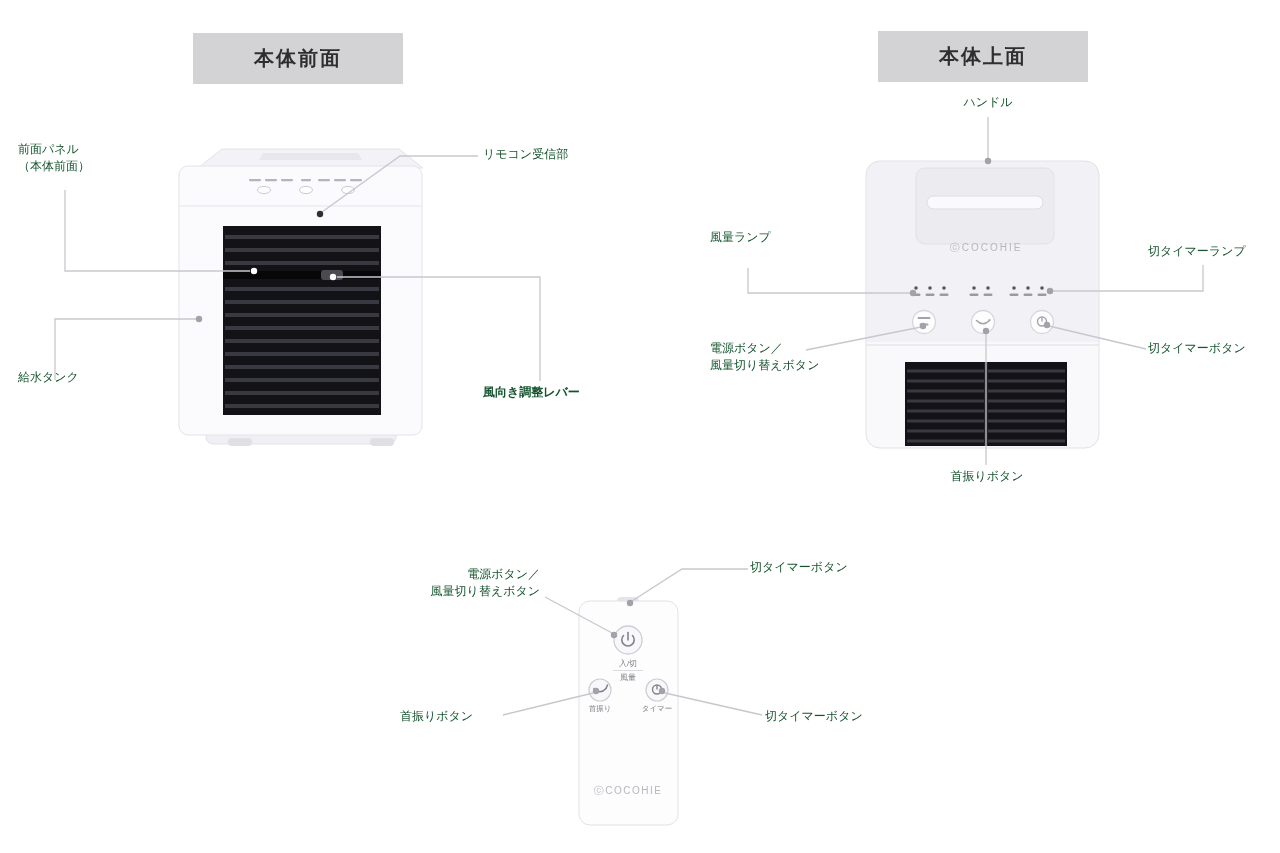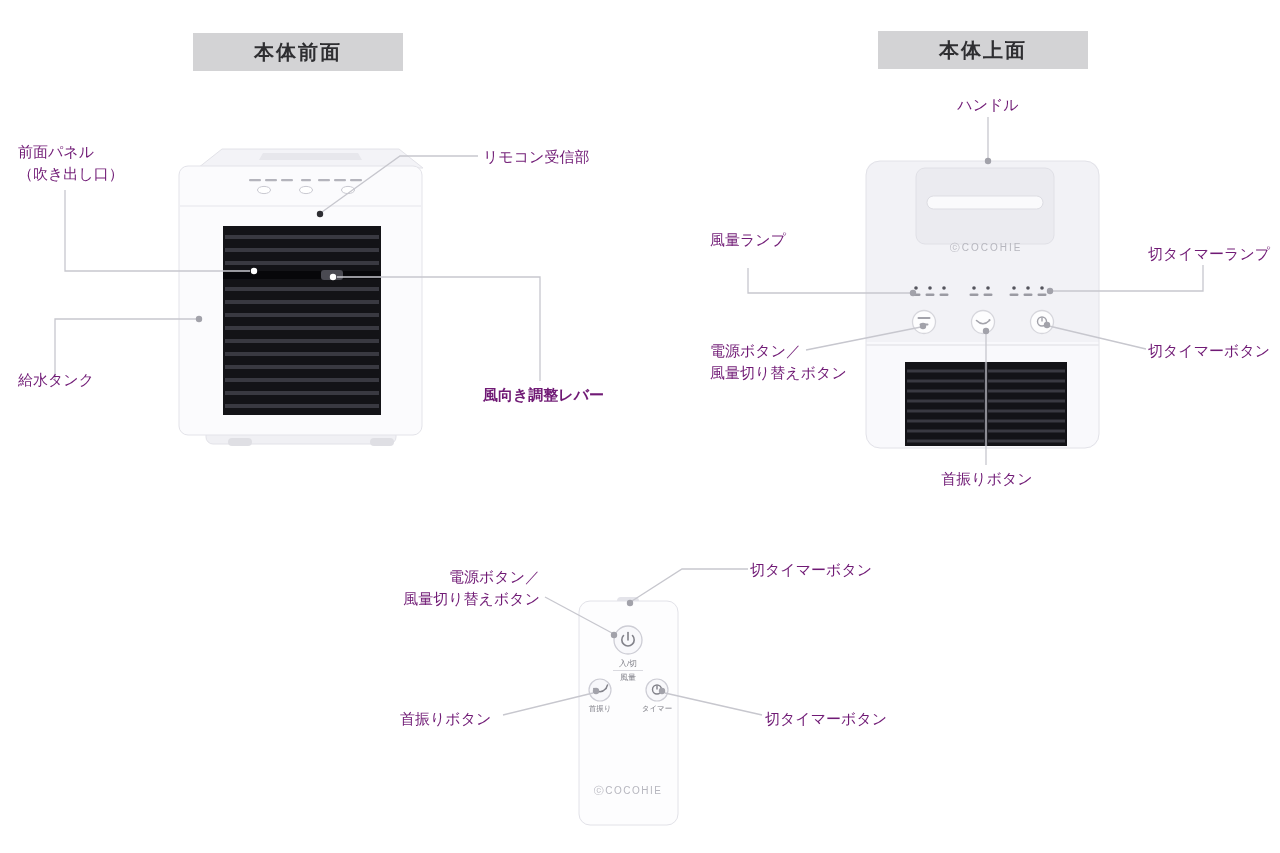--- a/index.html
+++ b/index.html
@@ -10,34 +10,34 @@
     width: 1280px;
     height: 853px;
     background: #ffffff;
     overflow: hidden;
   }
   .layer { position: absolute; left: 0; top: 0; }
   .layer text { font-family: "Liberation Sans", "DejaVu Sans", sans-serif; }
   .badge {
     position: absolute;
     width: 210px;
-    height: 38px;
+    height: 51px;
     background: #d3d3d5;
     color: #2e2e31;
     font-size: 20px;
     font-weight: bold;
     letter-spacing: 2px;
     display: flex;
     align-items: center;
     justify-content: center;
   }
   .label {
     position: absolute;
-    font-size: 15px;
-    color: #701a75;
+    font-size: 12px;
+    color: #14532d;
     line-height: 1.45;
     white-space: pre-line;
   }
   .label.center { text-align: center; }
   .label.right { text-align: right; }
 </style>
 </head>
 <body>
 
 <div class="canvas">
@@ -214,21 +214,21 @@
       <circle cx="614" cy="635" r="3.2" fill="#a2a2aa"></circle>
       <circle cx="596" cy="691" r="3.2" fill="#a2a2aa"></circle>
       <circle cx="662" cy="691" r="3.2" fill="#a2a2aa"></circle>
     </g>
   </svg>
 
   <div class="badge" style="left:193px; top:33px;">本体前面</div>
   <div class="badge" style="left:878px; top:31px;">本体上面</div>
 
   <div class="label" style="left:18px; top:141px;">前面パネル
-（吹き出し口）</div>
+（本体前面）</div>
   <div class="label" style="left:483px; top:146px;text-align:center;">リモコン受信部</div>
   <div class="label" style="left:18px; top:369px;">給水タンク</div>
   <div class="label" style="left:483px; top:384px;font-weight:bold;">風向き調整レバー</div>
 
   <div class="label center" style="left:928px; top:94px; width:120px;">ハンドル</div>
   <div class="label" style="left:710px; top:229px;">風量ランプ</div>
   <div class="label" style="left:1148px; top:243px;">切タイマーランプ</div>
   <div class="label" style="left:710px; top:340px;">電源ボタン／
 風量切り替えボタン</div>
   <div class="label" style="left:1148px; top:340px;">切タイマーボタン</div>

